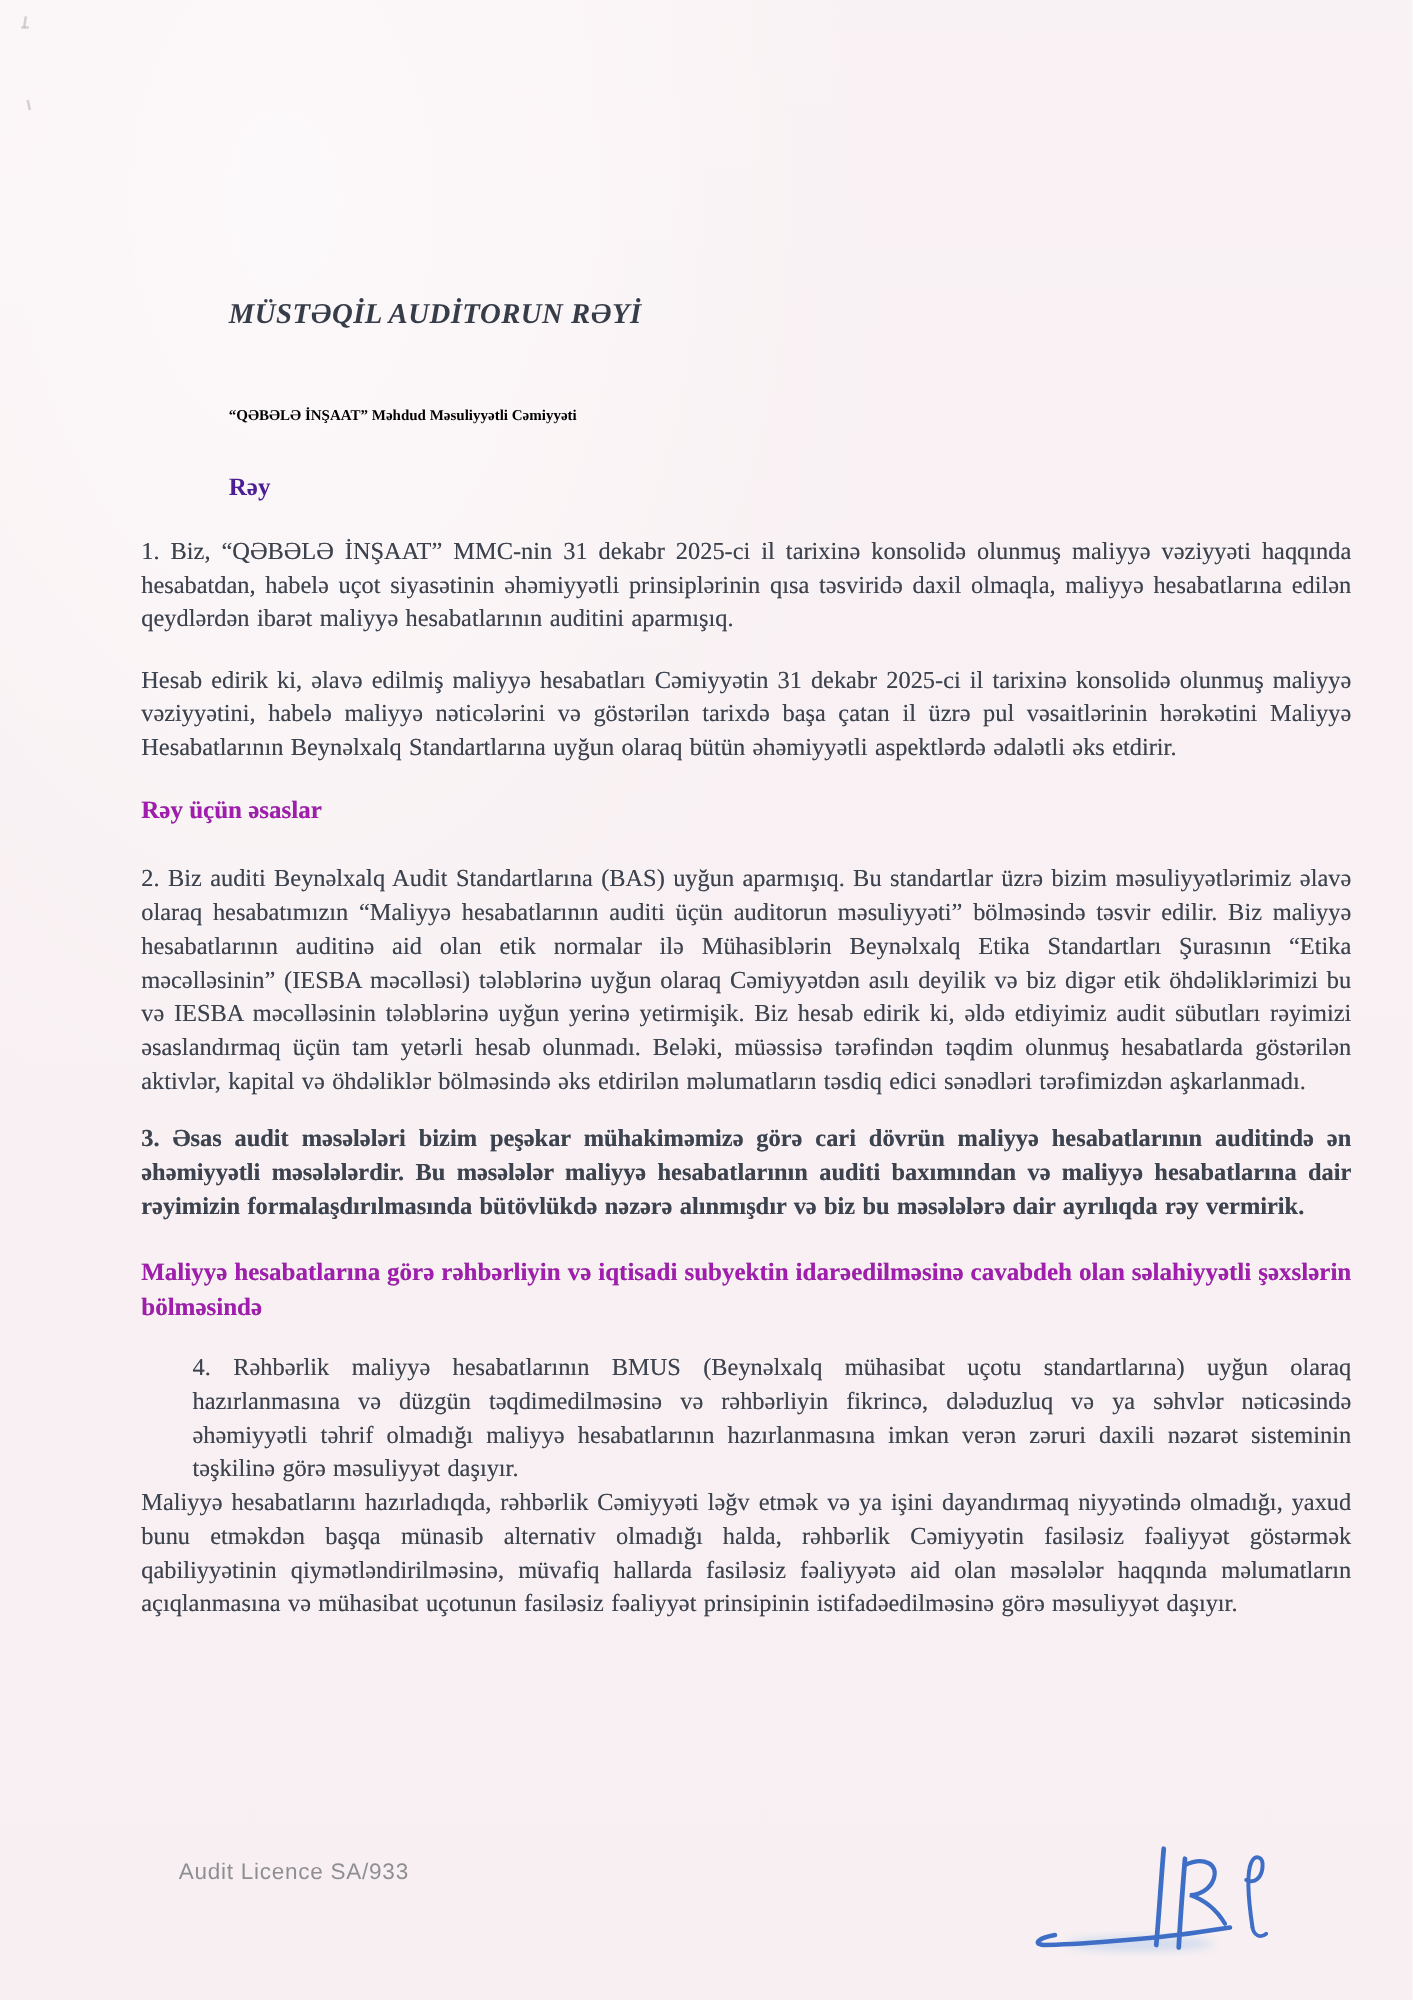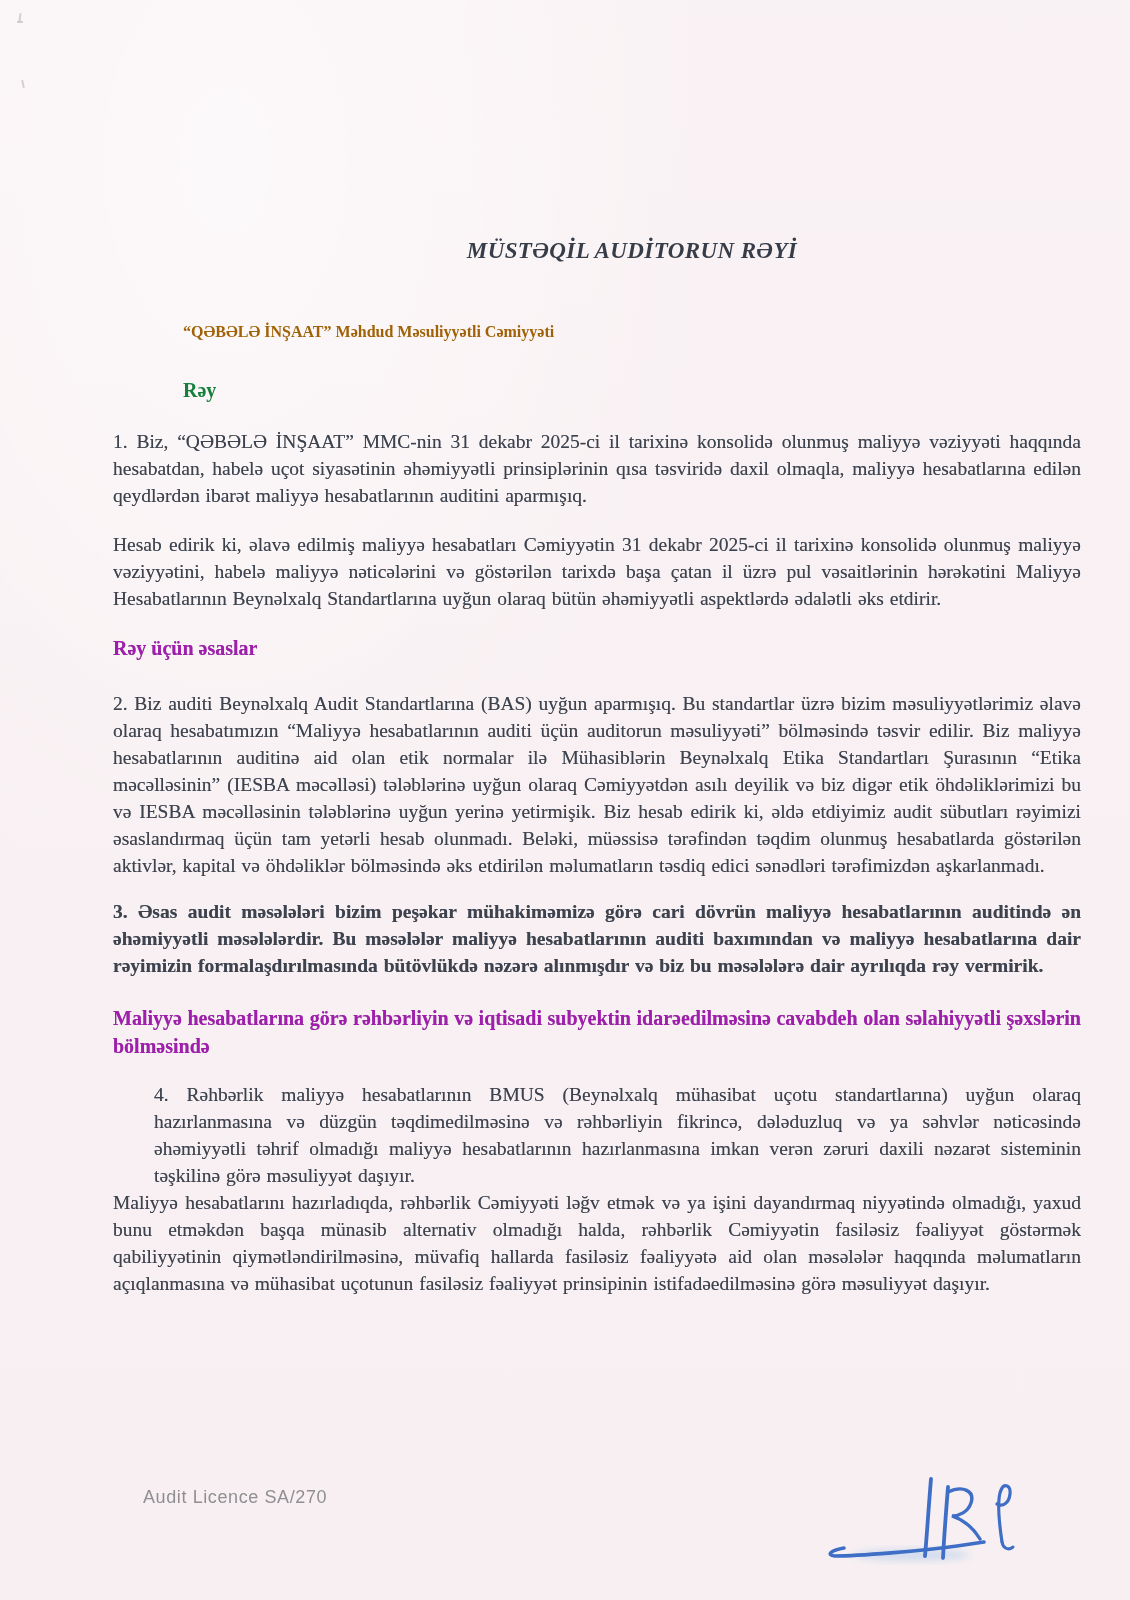--- a/index.html
+++ b/index.html
@@ -24,35 +24,34 @@
     width: 968px;
   }
   .title {
     margin: 238px 0 0 70px;
     font-size: 23px;
     line-height: 26px;
     font-weight: bold;
     font-style: italic;
     letter-spacing: 0.4px;
     color: #363d49;
-    text-align: center;
   }
   .company {
     margin: 54px 0 16px 70px;
-    font-size: 16px;
+    font-size: 12px;
     line-height: 28px;
     font-weight: bold;
-    color: #a16207;
+    color: #000000;
   }
   .opinion {
     margin: 30px 0 0 70px;
     font-size: 20px;
     line-height: 28px;
     font-weight: bold;
-    color: #15803d;
+    color: #4c1d95;
   }
   .body-text {
     font-size: 19.5px;
     line-height: 27px;
     text-align: justify;
     word-spacing: 1px;
     margin: 0;
     text-shadow: 0 0 0.5px rgba(61,67,78,0.55);
   }
   .h-section {
@@ -116,21 +115,21 @@
   <div class="h-section mt-hb">Rəy üçün əsaslar</div>
   <p class="body-text mt-p3">2. Biz auditi Beynəlxalq Audit Standartlarına (BAS) uyğun aparmışıq. Bu standartlar üzrə bizim məsuliyyətlərimiz əlavə olaraq hesabatımızın “Maliyyə hesabatlarının auditi üçün auditorun məsuliyyəti” bölməsində təsvir edilir. Biz maliyyə hesabatlarının auditinə aid olan etik normalar ilə Mühasiblərin Beynəlxalq Etika Standartları Şurasının “Etika məcəlləsinin” (IESBA məcəlləsi) tələblərinə uyğun olaraq Cəmiyyətdən asılı deyilik və biz digər etik öhdəliklərimizi bu və IESBA məcəlləsinin tələblərinə uyğun yerinə yetirmişik. Biz hesab edirik ki, əldə etdiyimiz audit sübutları rəyimizi əsaslandırmaq üçün tam yetərli hesab olunmadı. Beləki, müəssisə tərəfindən təqdim olunmuş hesabatlarda göstərilən aktivlər, kapital və öhdəliklər bölməsində əks etdirilən məlumatların təsdiq edici sənədləri tərəfimizdən aşkarlanmadı.</p>
 
   <p class="body-text mt-p4">3. Əsas audit məsələləri bizim peşəkar mühakiməmizə görə cari dövrün maliyyə hesabatlarının auditində ən əhəmiyyətli məsələlərdir. Bu məsələlər maliyyə hesabatlarının auditi baxımından və maliyyə hesabatlarına dair rəyimizin formalaşdırılmasında bütövlükdə nəzərə alınmışdır və biz bu məsələlərə dair ayrılıqda rəy vermirik.</p>
 
   <div class="h-section mt-hr">Maliyyə hesabatlarına görə rəhbərliyin və iqtisadi subyektin idarəedilməsinə cavabdeh olan səlahiyyətli şəxslərin bölməsində</div>
   <p class="body-text mt-p5">4. Rəhbərlik maliyyə hesabatlarının BMUS (Beynəlxalq mühasibat uçotu standartlarına) uyğun olaraq hazırlanmasına və düzgün təqdimedilməsinə və rəhbərliyin fikrincə, dələduzluq və ya səhvlər nəticəsində əhəmiyyətli təhrif olmadığı maliyyə hesabatlarının hazırlanmasına imkan verən zəruri daxili nəzarət sisteminin təşkilinə görə məsuliyyət daşıyır.</p>
   <p class="body-text mt-p6">Maliyyə hesabatlarını hazırladıqda, rəhbərlik Cəmiyyəti ləğv etmək və ya işini dayandırmaq niyyətində olmadığı, yaxud bunu etməkdən başqa münasib alternativ olmadığı halda, rəhbərlik Cəmiyyətin fasiləsiz fəaliyyət göstərmək qabiliyyətinin qiymətləndirilməsinə, müvafiq hallarda fasiləsiz fəaliyyətə aid olan məsələlər haqqında məlumatların açıqlanmasına və mühasibat uçotunun fasiləsiz fəaliyyət prinsipinin istifadəedilməsinə görə məsuliyyət daşıyır.</p>
 </div>
 
-<div class="footer-licence">Audit Licence SA/270</div>
+<div class="footer-licence">Audit Licence SA/933</div>
 
 <svg class="signature" viewBox="0 0 225 125" xmlns="http://www.w3.org/2000/svg">
   <defs>
     <filter id="inkblur" x="-30%" y="-30%" width="160%" height="160%">
       <feGaussianBlur stdDeviation="3.5"></feGaussianBlur>
     </filter>
   </defs>
 
   <ellipse cx="100" cy="103" rx="58" ry="6" fill="#9cc0ea" opacity="0.4" filter="url(#inkblur)"></ellipse>
 

